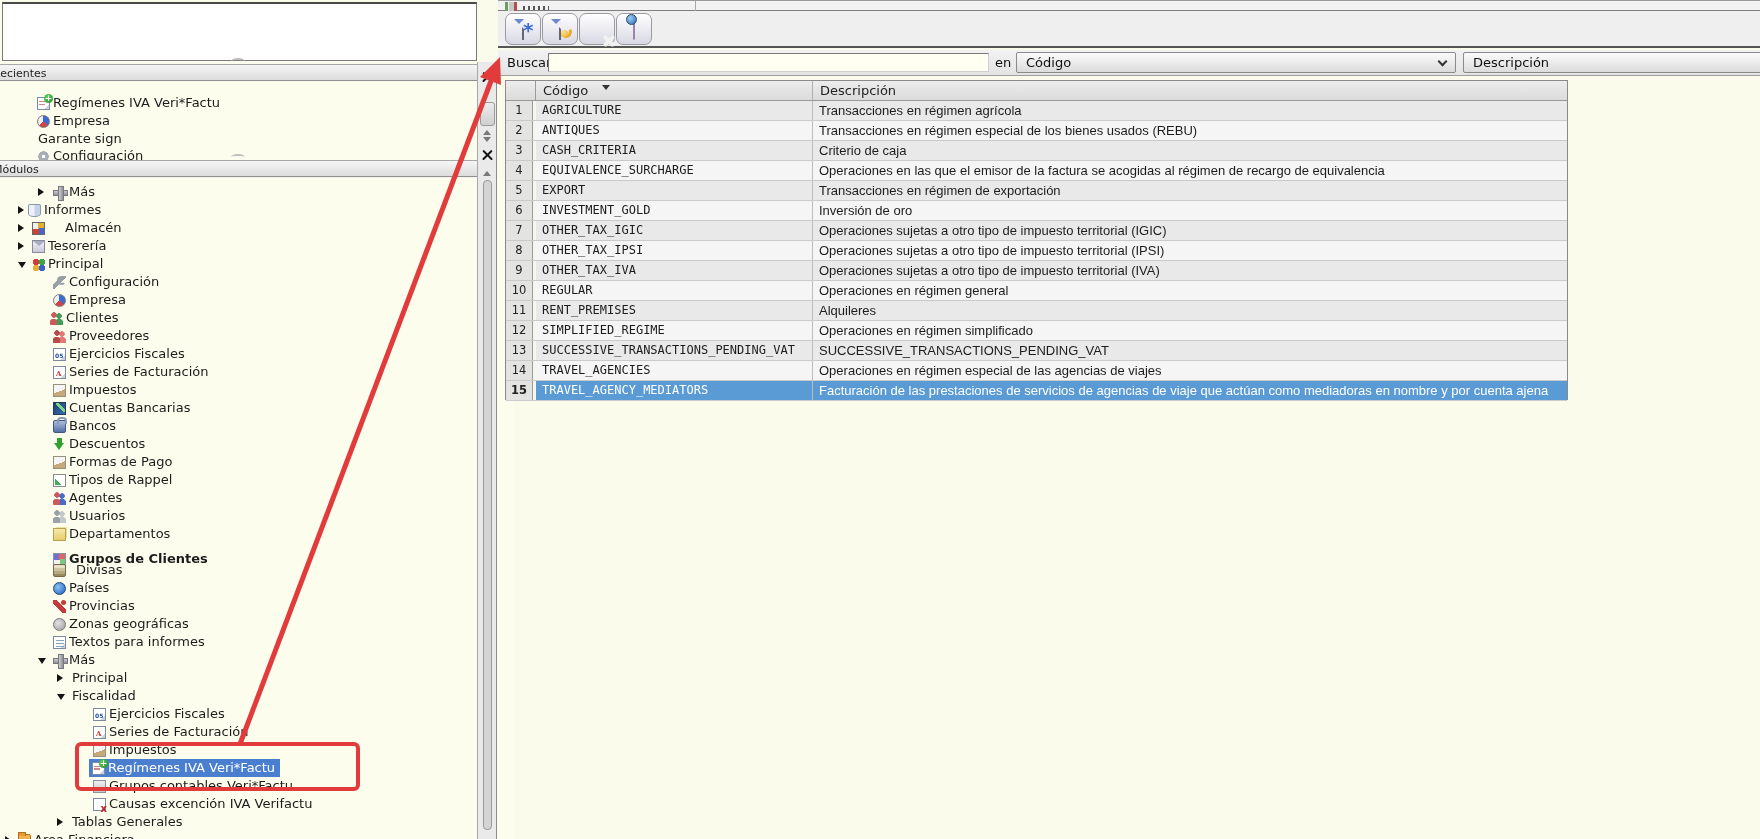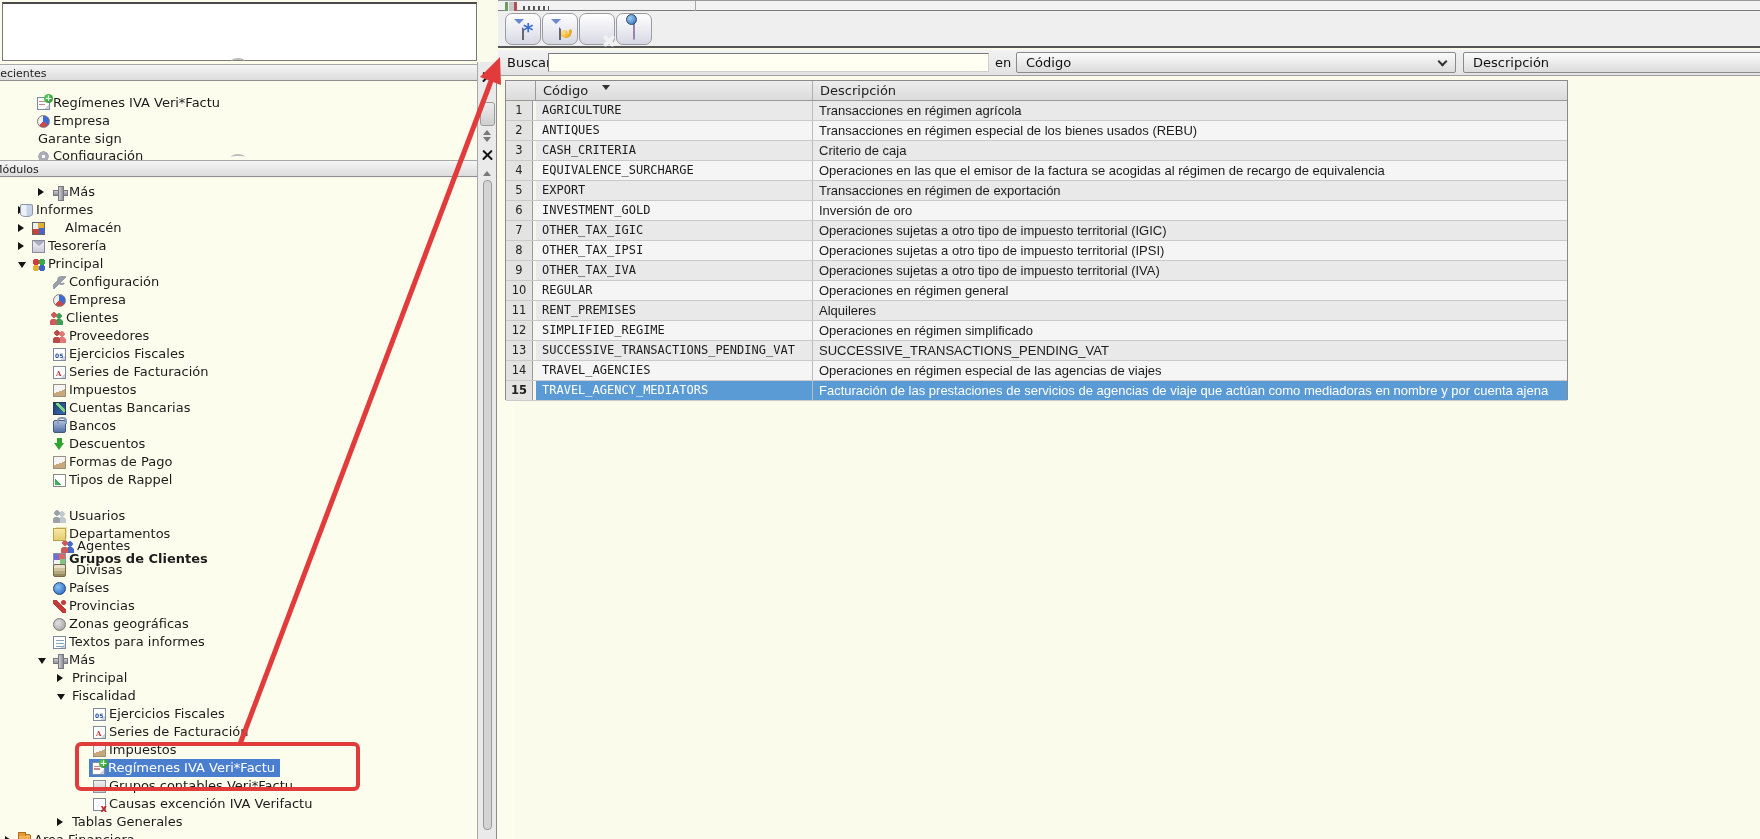--- a/index.html
+++ b/index.html
@@ -192,21 +192,21 @@
   <div id="mod-body">
       <div class="tree-row" style="top: 5px;">
         <span class="tri-r" style="left: 38px;"></span>
         <span class="row-inner" style="left: 53px;">
           <span class="ic ic-plus"></span>
           <span>Más</span>
         </span>
       </div>
       <div class="tree-row" style="top: 23px;">
         <span class="tri-r" style="left: 18px;"></span>
-        <span class="row-inner" style="left: 20px; justify-content: center;">
+        <span class="row-inner" style="left: 28px; justify-content: center;">
           <span class="ic ic-book"></span>
           <span>Informes</span>
         </span>
       </div>
       <div class="tree-row" style="top: 41px;">
         <span class="tri-r" style="left: 18px;"></span>
         <span class="row-inner" style="left: 32px; gap: 20px;">
           <span class="ic ic-cube"></span>
           <span>Almacén</span>
         </span>
@@ -291,21 +291,21 @@
           <span>Formas de Pago</span>
         </span>
       </div>
       <div class="tree-row" style="top: 293px;">
         <span class="row-inner" style="left: 53px;">
           <span class="ic ic-stairs"></span>
           <span>Tipos de Rappel</span>
         </span>
       </div>
       <div class="tree-row" style="top: 311px;">
-        <span class="row-inner" style="left: 61px; margin-top: 48px;">
+        <span class="row-inner" style="left: 53px;">
           <span class="ic ic-people-blue"></span>
           <span>Agentes</span>
         </span>
       </div>
       <div class="tree-row" style="top: 329px;">
         <span class="row-inner" style="left: 53px;">
           <span class="ic ic-people-gray"></span>
           <span>Usuarios</span>
         </span>
       </div>

